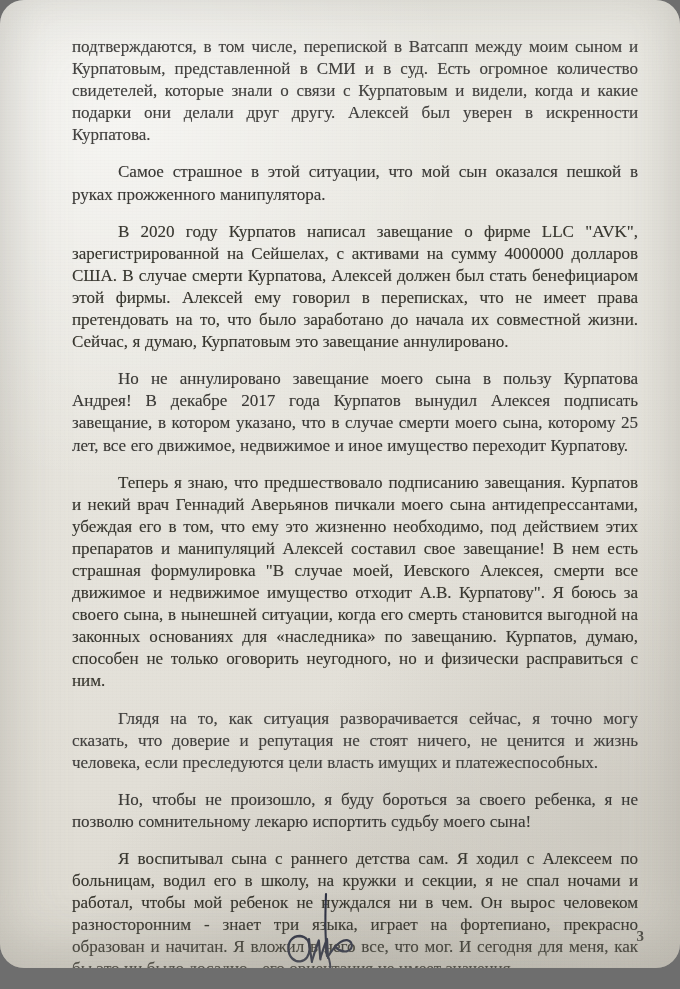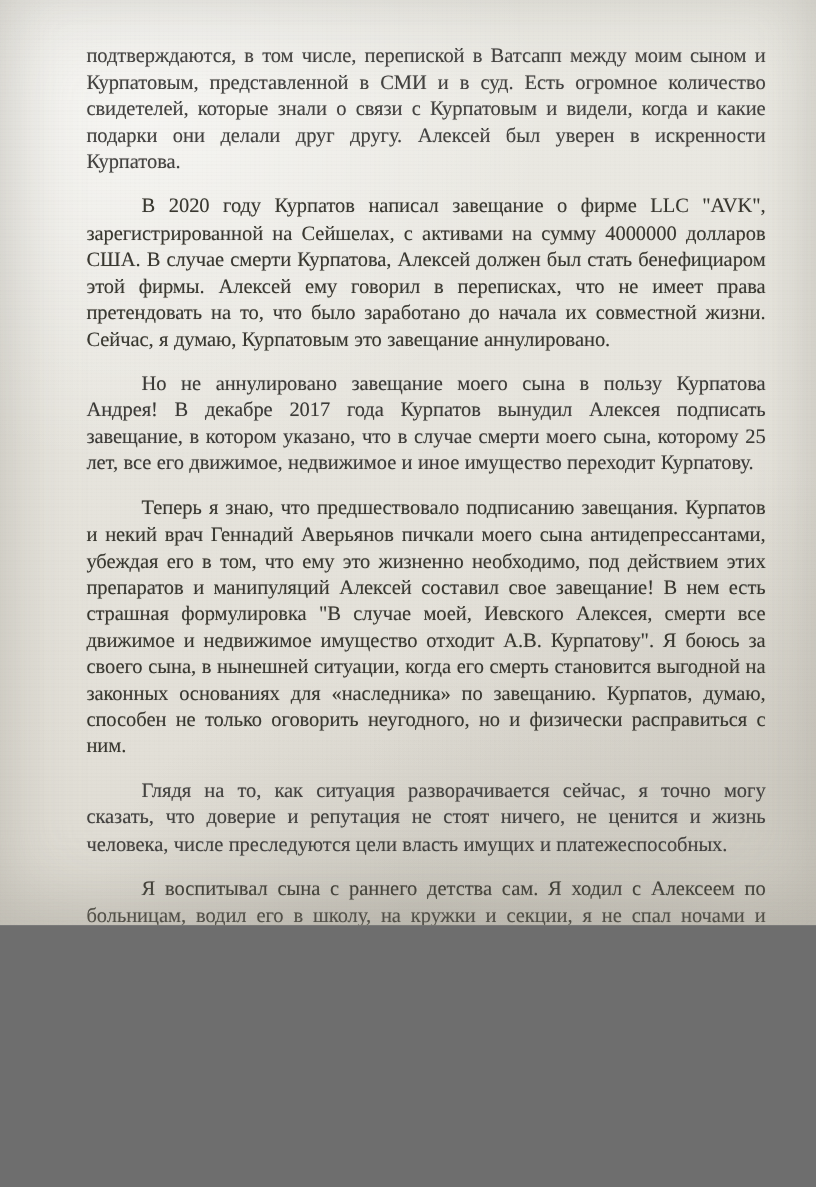--- a/index.html
+++ b/index.html
@@ -4,31 +4,32 @@
 <title>Document scan page 3</title>
 <style>
   html, body {
     margin: 0;
     padding: 0;
     background: #6e6e6e;
   }
   .page {
     position: relative;
     width: 680px;
-    height: 771px;
+    height: 968px;
     box-sizing: border-box;
     background: #e7e5de;
     background-image:
       radial-gradient(ellipse 70% 55% at 18% 12%, rgba(255,255,255,0.55), rgba(255,255,255,0) 70%),
       radial-gradient(ellipse 60% 50% at 88% 86%, rgba(176,172,162,0.38), rgba(176,172,162,0) 72%),
       radial-gradient(ellipse 55% 40% at 50% 100%, rgba(168,164,154,0.30), rgba(168,164,154,0) 70%),
       linear-gradient(176deg, #ecebe5 0%, #e7e5de 42%, #e2dfd7 78%, #dcd9d0 100%);
     overflow: hidden;
     font-family: "Liberation Serif", "DejaVu Serif", serif;
     color: #3b3a37;
+    border-radius: 24px;
   }
   
   .grain {
     position: absolute;
     inset: 0;
     pointer-events: none;
     opacity: 0.35;
     background-image:
       repeating-linear-gradient(0deg, rgba(120,118,110,0.040) 0px, rgba(120,118,110,0.040) 1px, rgba(255,255,255,0) 1px, rgba(255,255,255,0) 3px),
       repeating-linear-gradient(90deg, rgba(120,118,110,0.028) 0px, rgba(120,118,110,0.028) 1px, rgba(255,255,255,0) 1px, rgba(255,255,255,0) 4px);
@@ -82,29 +83,31 @@
 </style>
 </head>
 <body>
 
 <div class="page">
 
   <div class="body-text">
 
     <p class="para no-indent fade-a">подтверждаются, в том числе, перепиской в Ватсапп между моим сыном и Курпатовым, представленной в СМИ и в суд. Есть огромное количество свидетелей, которые знали о связи с Курпатовым и видели, когда и какие подарки они делали друг другу. Алексей был уверен в искренности Курпатова.</p>
 
+    <p class="para">Самое страшное в этой ситуации, что мой сын оказался пешкой в руках прожженного манипулятора.</p>
 
     <p class="para fade-b">В 2020 году Курпатов написал завещание о фирме LLC "AVK", зарегистрированной на Сейшелах,  с активами на сумму 4000000 долларов США. В случае смерти Курпатова, Алексей должен был стать бенефициаром этой фирмы. Алексей  ему говорил в переписках, что не имеет права претендовать на то, что было заработано до начала их совместной жизни. Сейчас, я думаю, Курпатовым это завещание аннулировано.</p>
 
     <p class="para">Но не аннулировано завещание моего сына в пользу Курпатова Андрея! В декабре 2017 года Курпатов вынудил Алексея подписать завещание, в котором указано, что в случае смерти моего сына, которому 25 лет, все его движимое, недвижимое и иное имущество переходит Курпатову.</p>
 
     <p class="para fade-b">Теперь я знаю, что предшествовало подписанию завещания. Курпатов и некий врач Геннадий Аверьянов пичкали моего сына антидепрессантами, убеждая его в том, что ему это жизненно необходимо, под действием этих препаратов и манипуляций Алексей составил свое завещание! В нем есть страшная формулировка "В случае моей, Иевского Алексея, смерти все движимое и недвижимое имущество отходит А.В. Курпатову". Я боюсь за своего сына, в нынешней ситуации, когда его смерть становится выгодной на законных основаниях для «наследника» по завещанию. Курпатов, думаю, способен не только оговорить неугодного, но и физически расправиться с ним.</p>
 
-    <p class="para fade-a">Глядя на то, как ситуация разворачивается сейчас, я точно могу сказать, что доверие и репутация не стоят ничего, не ценится и жизнь человека, числе преследуются цели власть имущих и платежеспособных.</p>
+    <p class="para fade-a">Глядя на то, как ситуация разворачивается сейчас, я точно могу сказать, что доверие и репутация не стоят ничего, не ценится и жизнь человека, если преследуются цели власть имущих и платежеспособных.</p>
 
+    <p class="para">Но, чтобы не произошло, я буду бороться за своего ребенка, я не позволю сомнительному лекарю испортить судьбу моего сына!</p>
 
     <p class="para fade-b">Я воспитывал сына с раннего детства сам. Я ходил с Алексеем по больницам, водил его в школу, на кружки и секции, я не спал ночами и работал, чтобы мой ребенок не нуждался ни в чем. Он вырос человеком разносторонним - знает три языка, играет на фортепиано, прекрасно образован и начитан. Я вложил в него все, что мог. И сегодня для меня, как бы это ни было досадно - его ориентация не имеет значения.</p>
 
   </div>
 
   <div class="signature">
     <svg width="150" height="95" viewBox="0 0 150 95" fill="none" xmlns="http://www.w3.org/2000/svg">
       <g stroke="#2e3244" stroke-linecap="round" stroke-linejoin="round" fill="none">
         <path d="M50 2 C49.4 16, 49.2 30, 49.6 42 C49.8 50, 50.2 57, 50.9 64" stroke-width="2.1"></path>
         <path d="M24 44 C16 44, 12 50, 12.4 57 C12.8 65, 18 70, 24.4 69.4 C30 68.8, 33.4 63.6, 33.6 57 C33.8 50, 30.6 44.6, 24 44 Z" stroke-width="2.3"></path>

